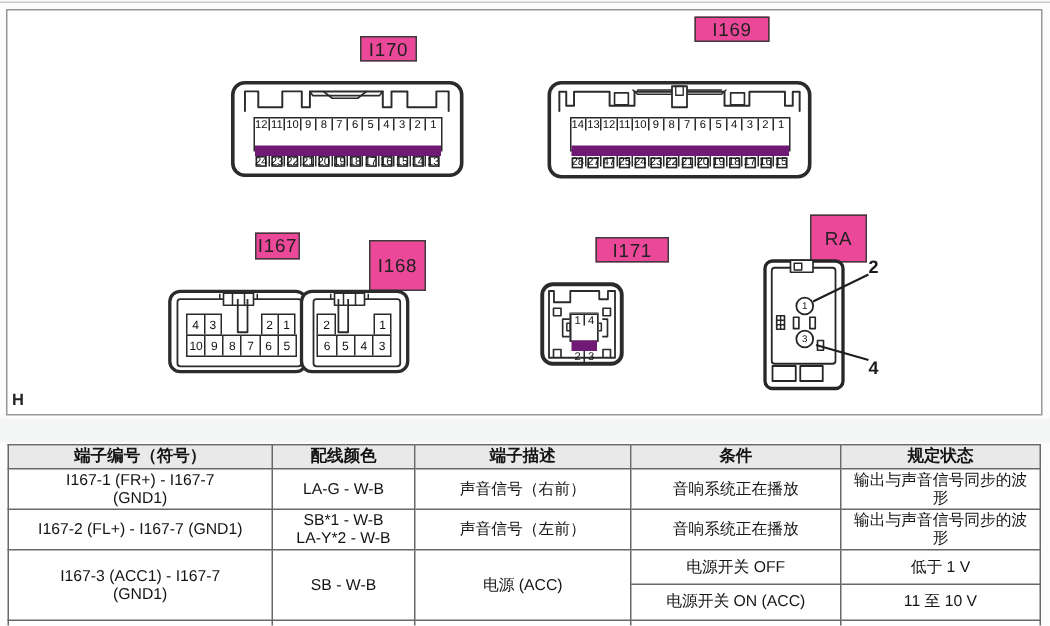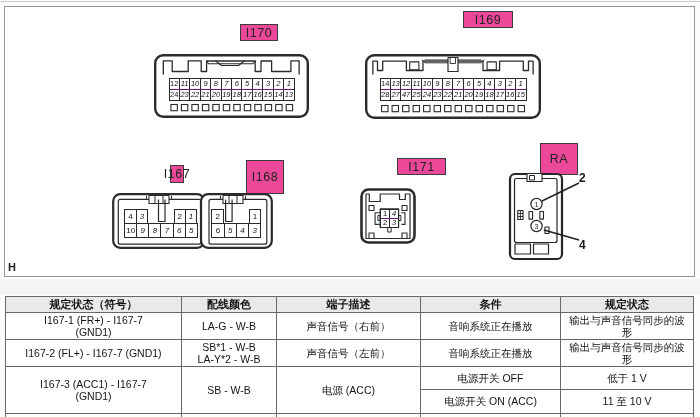--- a/index.html
+++ b/index.html
@@ -12,24 +12,24 @@
   #diagram{position:absolute;left:4px;top:6px;width:691px;height:272px;background:#ffffff;}
   #panel-frame{position:absolute;left:0;top:0;width:689px;height:269px;
                border:1px solid #979797;pointer-events:none;}
   .clabel{position:absolute;border:1.2px solid #3c3c3c;background:#ec4899;box-sizing:border-box;
           display:flex;align-items:center;justify-content:center;
           font-size:12.5px;letter-spacing:.5px;color:#222;margin-left:27px;}
   .csvg{position:absolute;}
   .pin-grid{position:absolute;border:1.1px solid #2a2a2a;display:flex;flex-direction:column;
             background:#fff;box-sizing:border-box;font-size:7.5px;text-align:right;}
   .pin-row{flex:1;display:flex;}
-  .pin-row + .pin-row{border-top:1px solid #701a75;}
+  .pin-row + .pin-row{border-top:7px solid #701a75;margin-top:10px;}
   .pin-cell{flex:1;display:flex;align-items:center;justify-content:center;
             font-size:inherit;color:#111;line-height:1;}
-  .pin-cell + .pin-cell{border-left:1px solid #2a2a2a;font-style:italic;}
+  .pin-cell + .pin-cell{border-left:1px solid #2a2a2a;}
   .callout{position:absolute;font-size:12px;font-weight:bold;color:#1a1a1a;}
   #corner-h{position:absolute;left:4px;top:255px;font-size:11px;font-weight:bold;color:#222;}
   
   #spec-table{position:absolute;left:5px;top:296px;border-collapse:collapse;table-layout:fixed;
               background:#fff;font-size:10.5px;color:#141414;}
   #spec-table td,#spec-table th{border:1px solid #686868;text-align:center;vertical-align:middle;
               padding:0 2px;white-space:pre;line-height:1.18;overflow:hidden;}
   #spec-table th{background:#e9e9e9;font-weight:bold;font-size:11px;}
 </style>
 </head>
@@ -37,21 +37,21 @@
 
 <div id="page">
   <div class="toprule"></div>
   <div class="gapband"></div>
 
   <div id="diagram">
     <div id="panel-frame"></div>
 
     <div class="clabel" style="left:209px;top:18px;width:38px;height:17px">I170</div>
     <div class="clabel" style="left:432px;top:5px;width:50px;height:17px">I169</div>
-    <div class="clabel" style="left:139px;top:159px;width:14px;height:18px">I167</div>
+    <div class="clabel" style="left:139px;top:149px;width:30px;height:18px">I167</div>
     <div class="clabel" style="left:215px;top:154px;width:38px;height:34px">I168</div>
     <div class="clabel" style="left:366px;top:152px;width:49px;height:17px">I171</div>
     <div class="clabel" style="left:509px;top:137px;width:38px;height:32px">RA</div>
 
     <svg class="csvg" style="left:146px;top:42px" width="163" height="72" viewBox="0 0 163 72">
       <g fill="none" stroke="#2b2b2b" stroke-linejoin="round" stroke-linecap="round">
         <rect x="5.2" y="7.2" width="152.6" height="61.6" rx="8" stroke-width="2.4" fill="#fff"></rect>
         <path stroke-width="1.3" d="M13.3 26 V12.9 H22.2 V23.5 H38.2 V12.9 H51.2 V23.5 H56.6 V13 H105.2 V23.5 H111 V13 H121.6 V23.5 H140.9 V12.9 H149.1 V26"></path>
         <path stroke-width="1.1" d="M56.6 13 L58.5 15.7 H103 L105.2 13"></path>
         <path stroke-width="1.1" d="M65.7 13 L71.5 17.5 H88.5 L94.2 13"></path>
@@ -276,21 +276,21 @@
   <table id="spec-table">
     <colgroup>
       <col style="width:176px">
         <col style="width:95px">
         <col style="width:144px">
       <col style="width:140px">
         <col style="width:133px">
     </colgroup>
     <tbody>
         <tr style="height:16px">
-      <th>规定状态（符号）</th>
+      <th>端子编号（符号）</th>
       <th>配线颜色</th>
       <th>端子描述</th>
       <th>条件</th>
       <th>规定状态</th>
     </tr>
     <tr style="height:27px">
       <td>I167-1 (FR+) - I167-7
 (GND1)</td>
       <td>LA-G - W-B</td>
       <td>声音信号（右前）</td>

